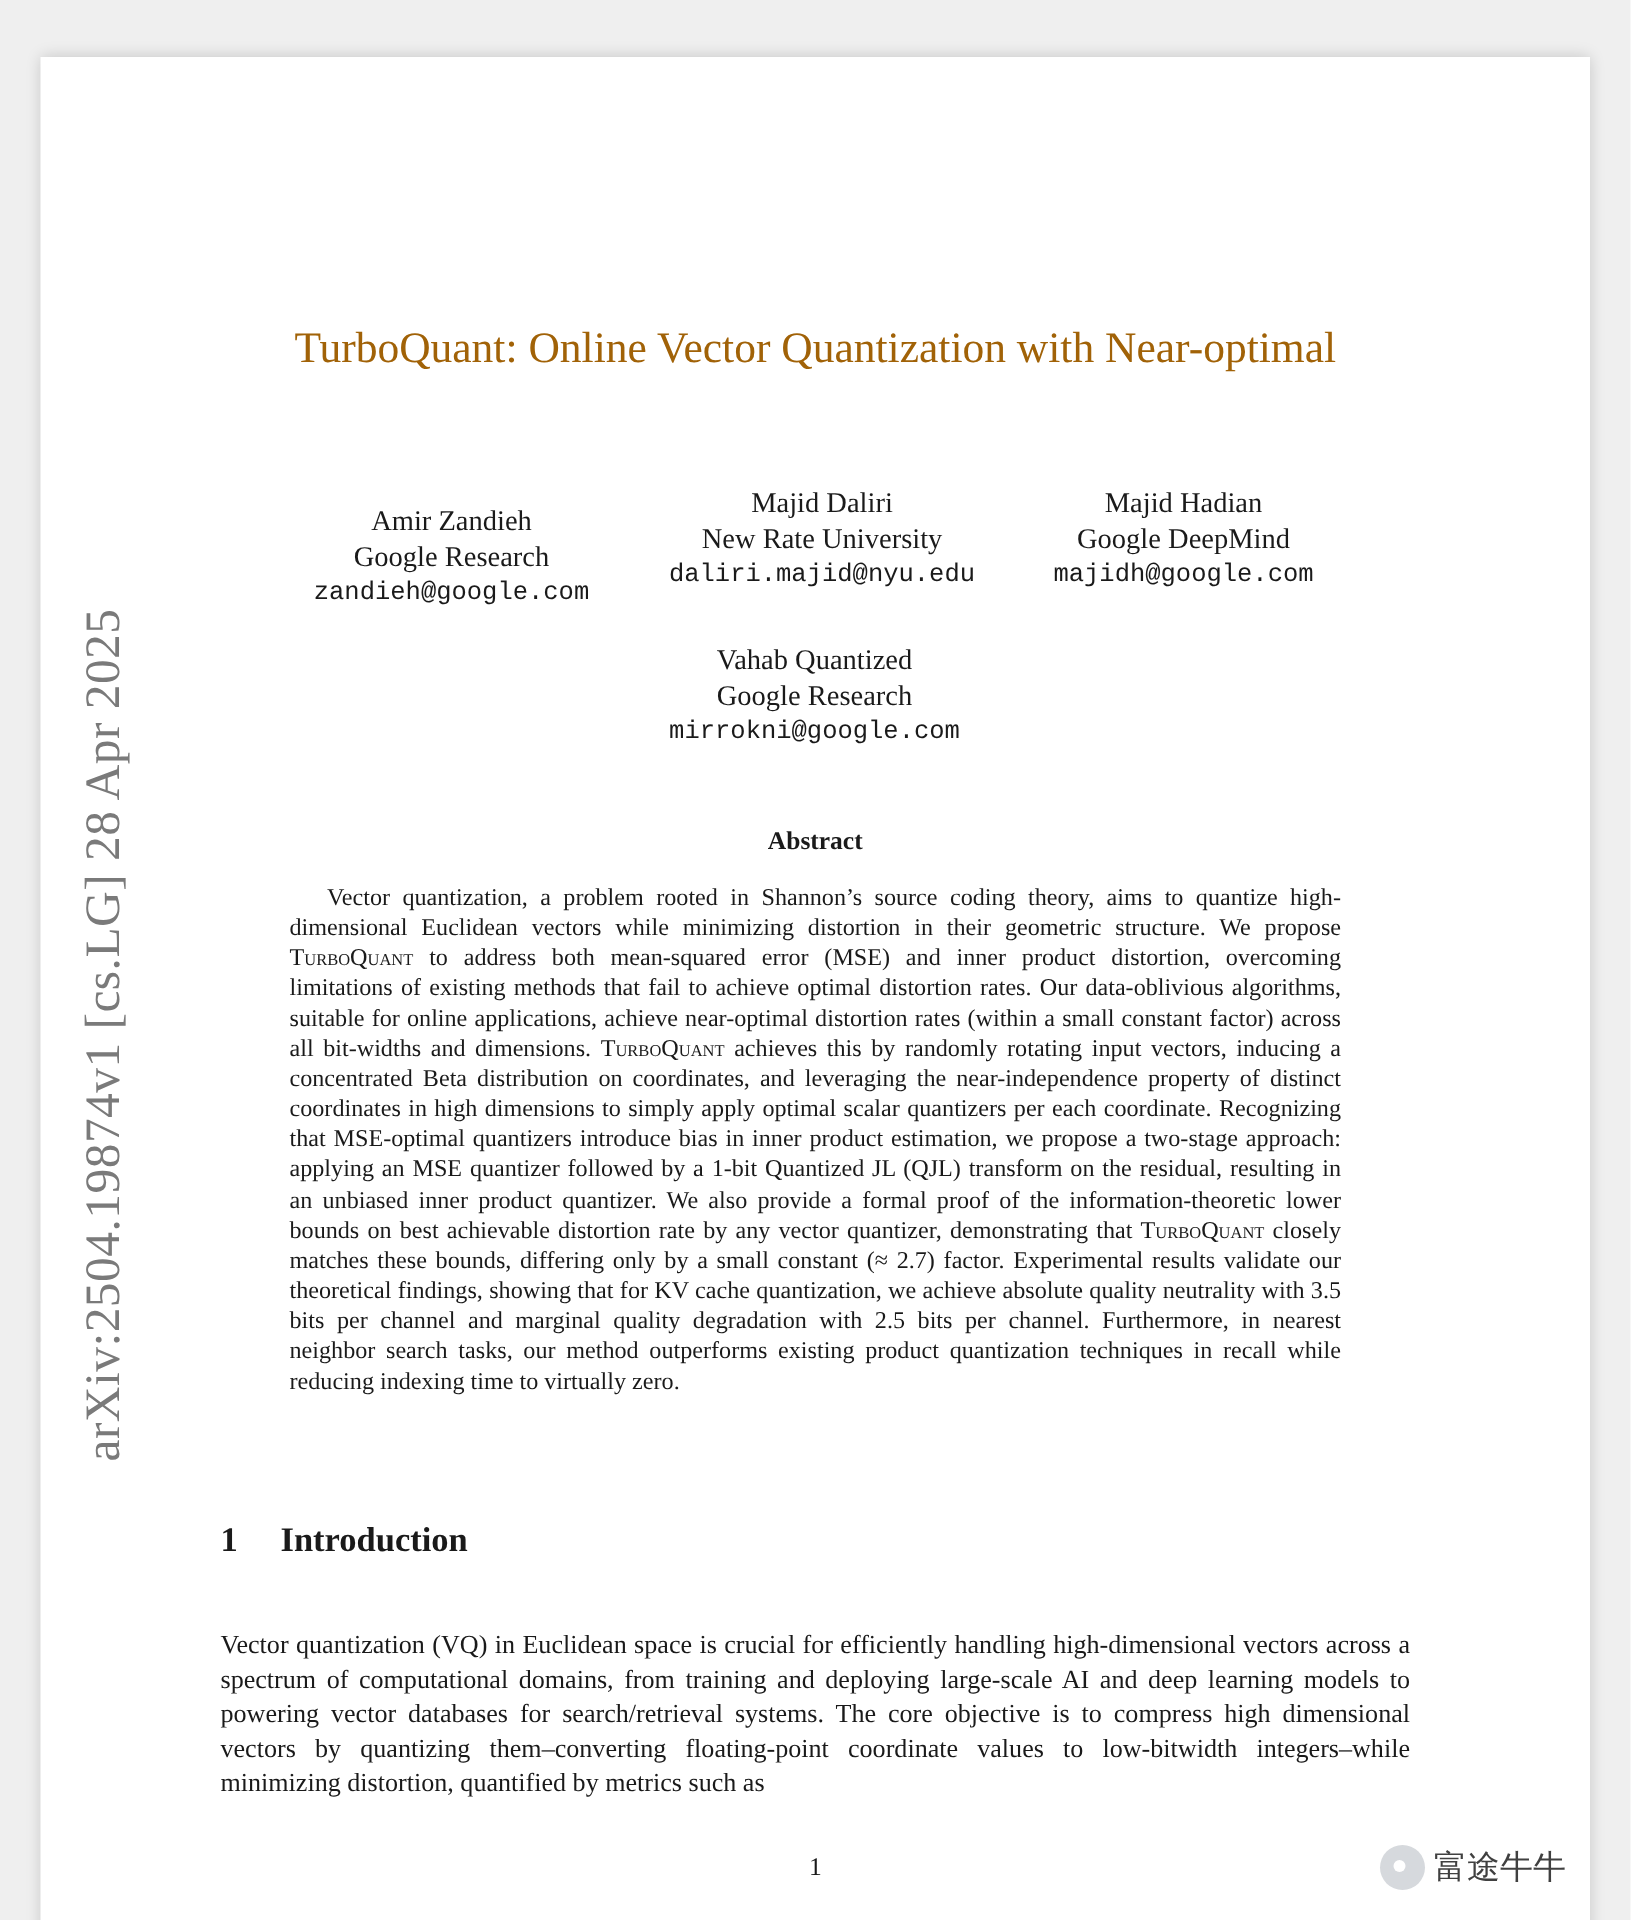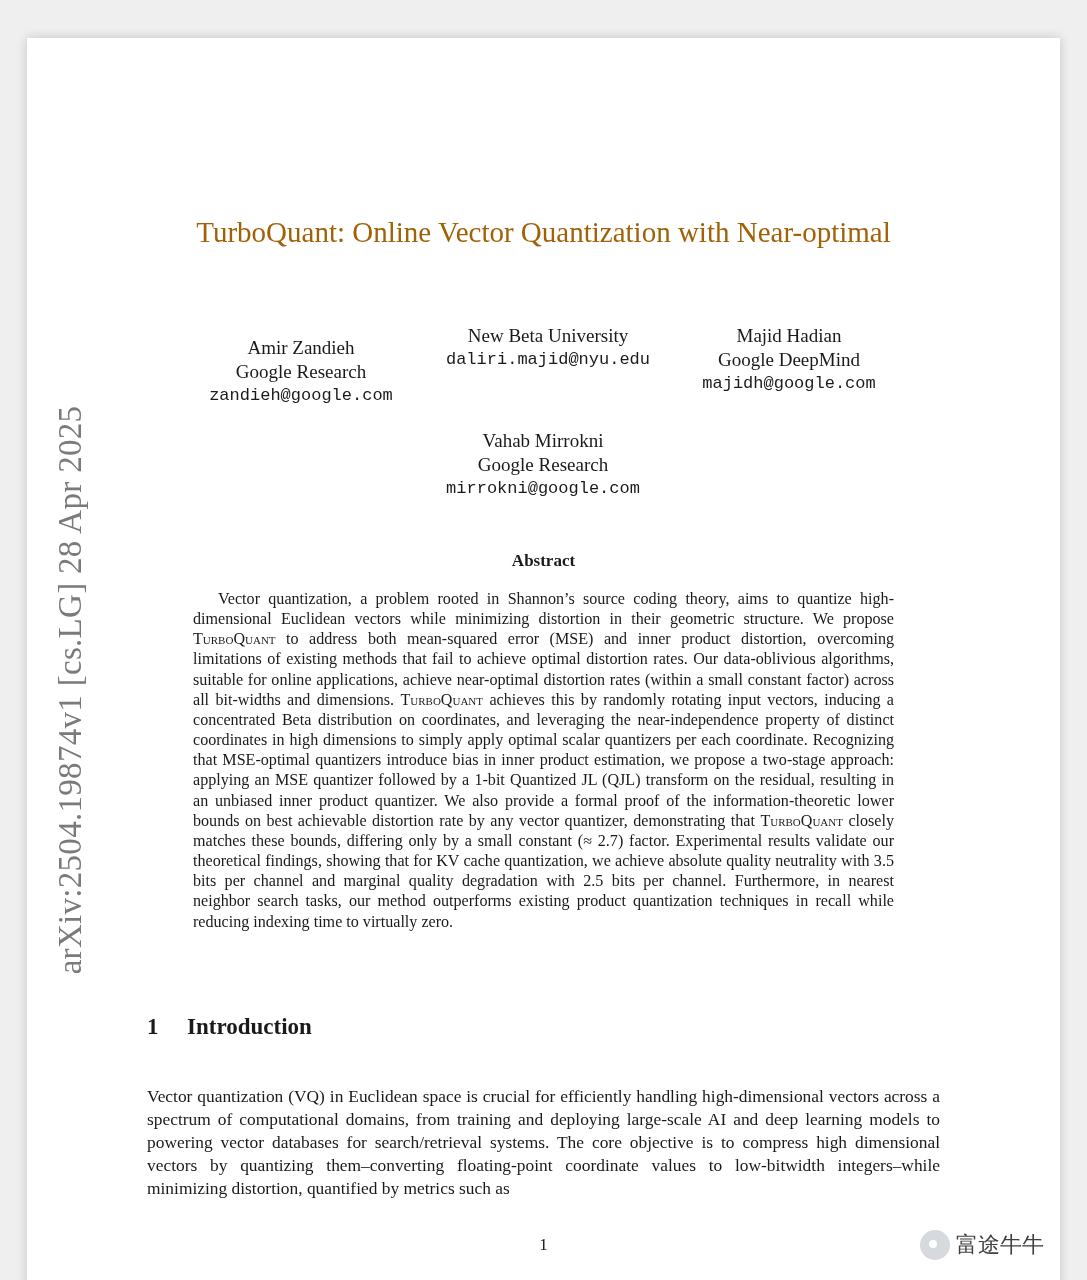--- a/index.html
+++ b/index.html
@@ -74,30 +74,31 @@
 <div class="title">
   <div>TurboQuant: Online Vector Quantization with Near-optimal</div>
 </div>
 
 <div class="author" style="left:171px; top:324px;margin-top:12px;">
   <div>Amir Zandieh</div>
   <div>Google Research</div>
   <div class="email">zandieh@google.com</div>
 </div>
 <div class="author" style="left:418px; top:324px;">
-  <div>New Beta University</div>
+  <div>Majid Daliri</div>
+  <div>New Rate University</div>
   <div class="email">daliri.majid@nyu.edu</div>
 </div>
 <div class="author" style="left:659px; top:324px;">
   <div>Majid Hadian</div>
   <div>Google DeepMind</div>
   <div class="email">majidh@google.com</div>
 </div>
 <div class="author" style="left:413px; top:429px;">
-  <div>Vahab Mirrokni</div>
+  <div>Vahab Quantized</div>
   <div>Google Research</div>
   <div class="email">mirrokni@google.com</div>
 </div>
 
 <div class="abstract-heading">Abstract</div>
 
 <div class="abstract-body"><span>Vector quantization, a problem rooted in Shannon’s source coding theory, aims to quantize high-dimensional Euclidean vectors while minimizing distortion in their geometric structure. We propose </span><span class="sc">TurboQuant</span><span> to address both mean-squared error (MSE) and inner product distor­tion, overcoming limitations of existing methods that fail to achieve optimal distortion rates. Our data-oblivious algorithms, suitable for online applications, achieve near-optimal distortion rates (within a small constant factor) across all bit-widths and dimensions. </span><span class="sc">TurboQuant</span><span> achieves this by randomly rotating input vectors, inducing a concentrated Beta distribution on coordinates, and leveraging the near-independence property of distinct coordinates in high dimensions to simply apply optimal scalar quantizers per each coordinate. Recognizing that MSE-optimal quantizers introduce bias in inner product estimation, we propose a two-stage ap­proach: applying an MSE quantizer followed by a 1-bit Quantized JL (QJL) transform on the residual, resulting in an unbiased inner product quantizer. We also provide a formal proof of the information-theoretic lower bounds on best achievable distortion rate by any vector quan­tizer, demonstrating that </span><span class="sc">TurboQuant</span><span> closely matches these bounds, differing only by a small constant (≈ 2.7) factor. Experimental results validate our theoretical findings, showing that for KV cache quantization, we achieve absolute quality neutrality with 3.5 bits per channel and marginal quality degradation with 2.5 bits per channel. Furthermore, in nearest neighbor search tasks, our method outperforms existing product quantization techniques in recall while reducing indexing time to virtually zero.</span></div>
 
 <div class="section-heading">
   <span class="num">1</span><span>Introduction</span>

